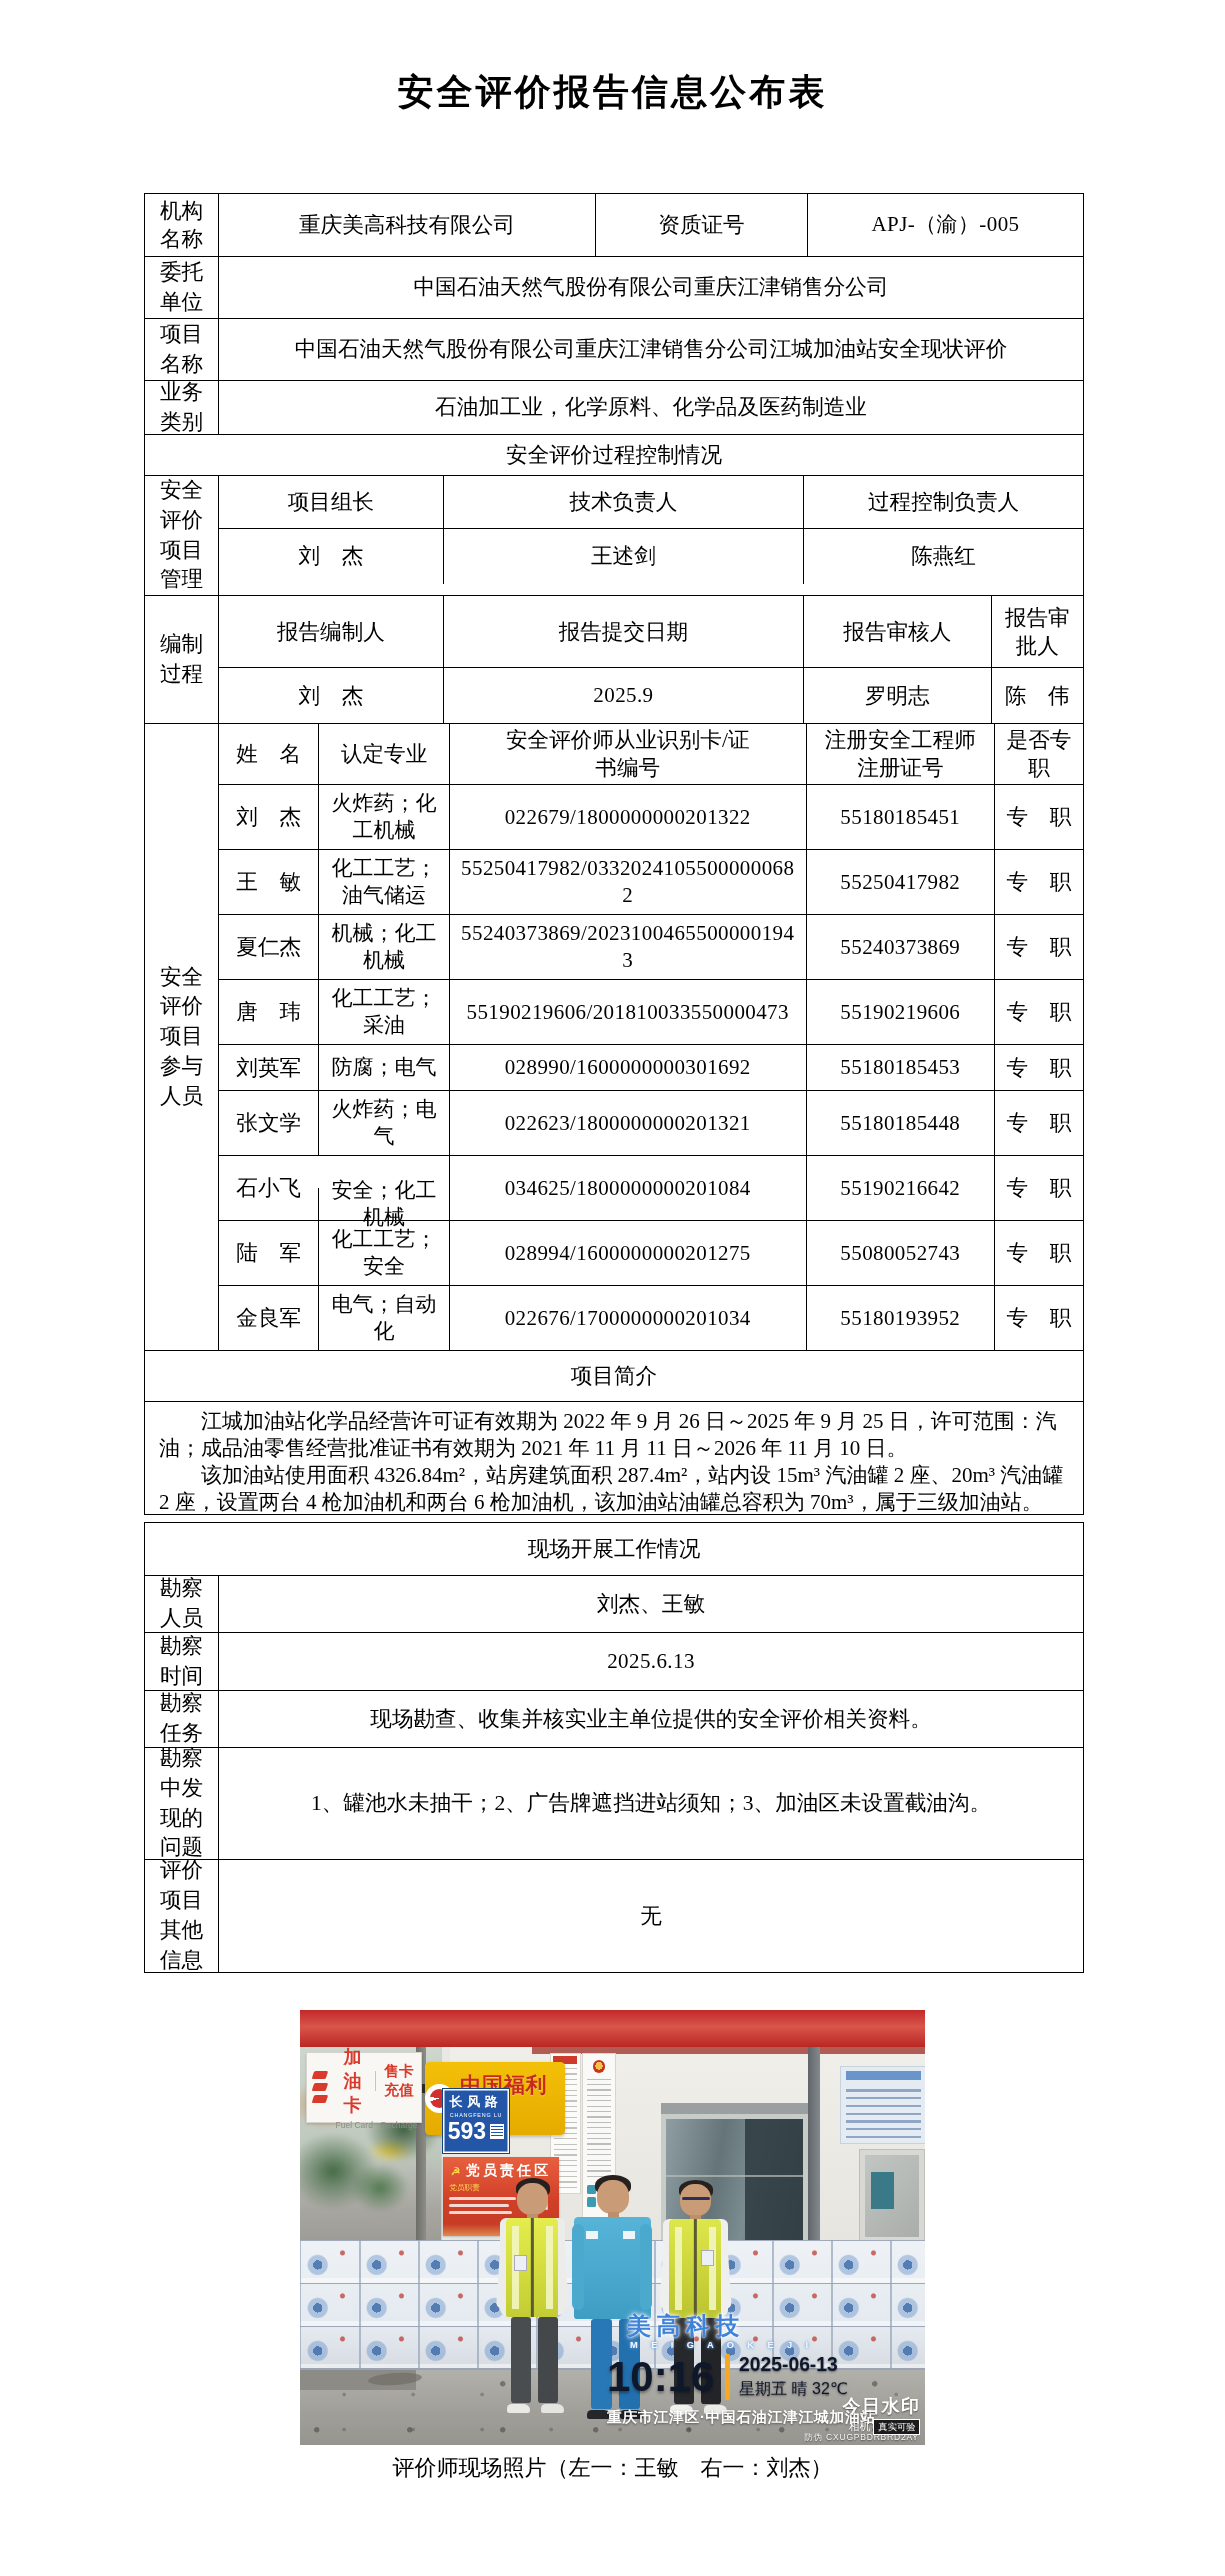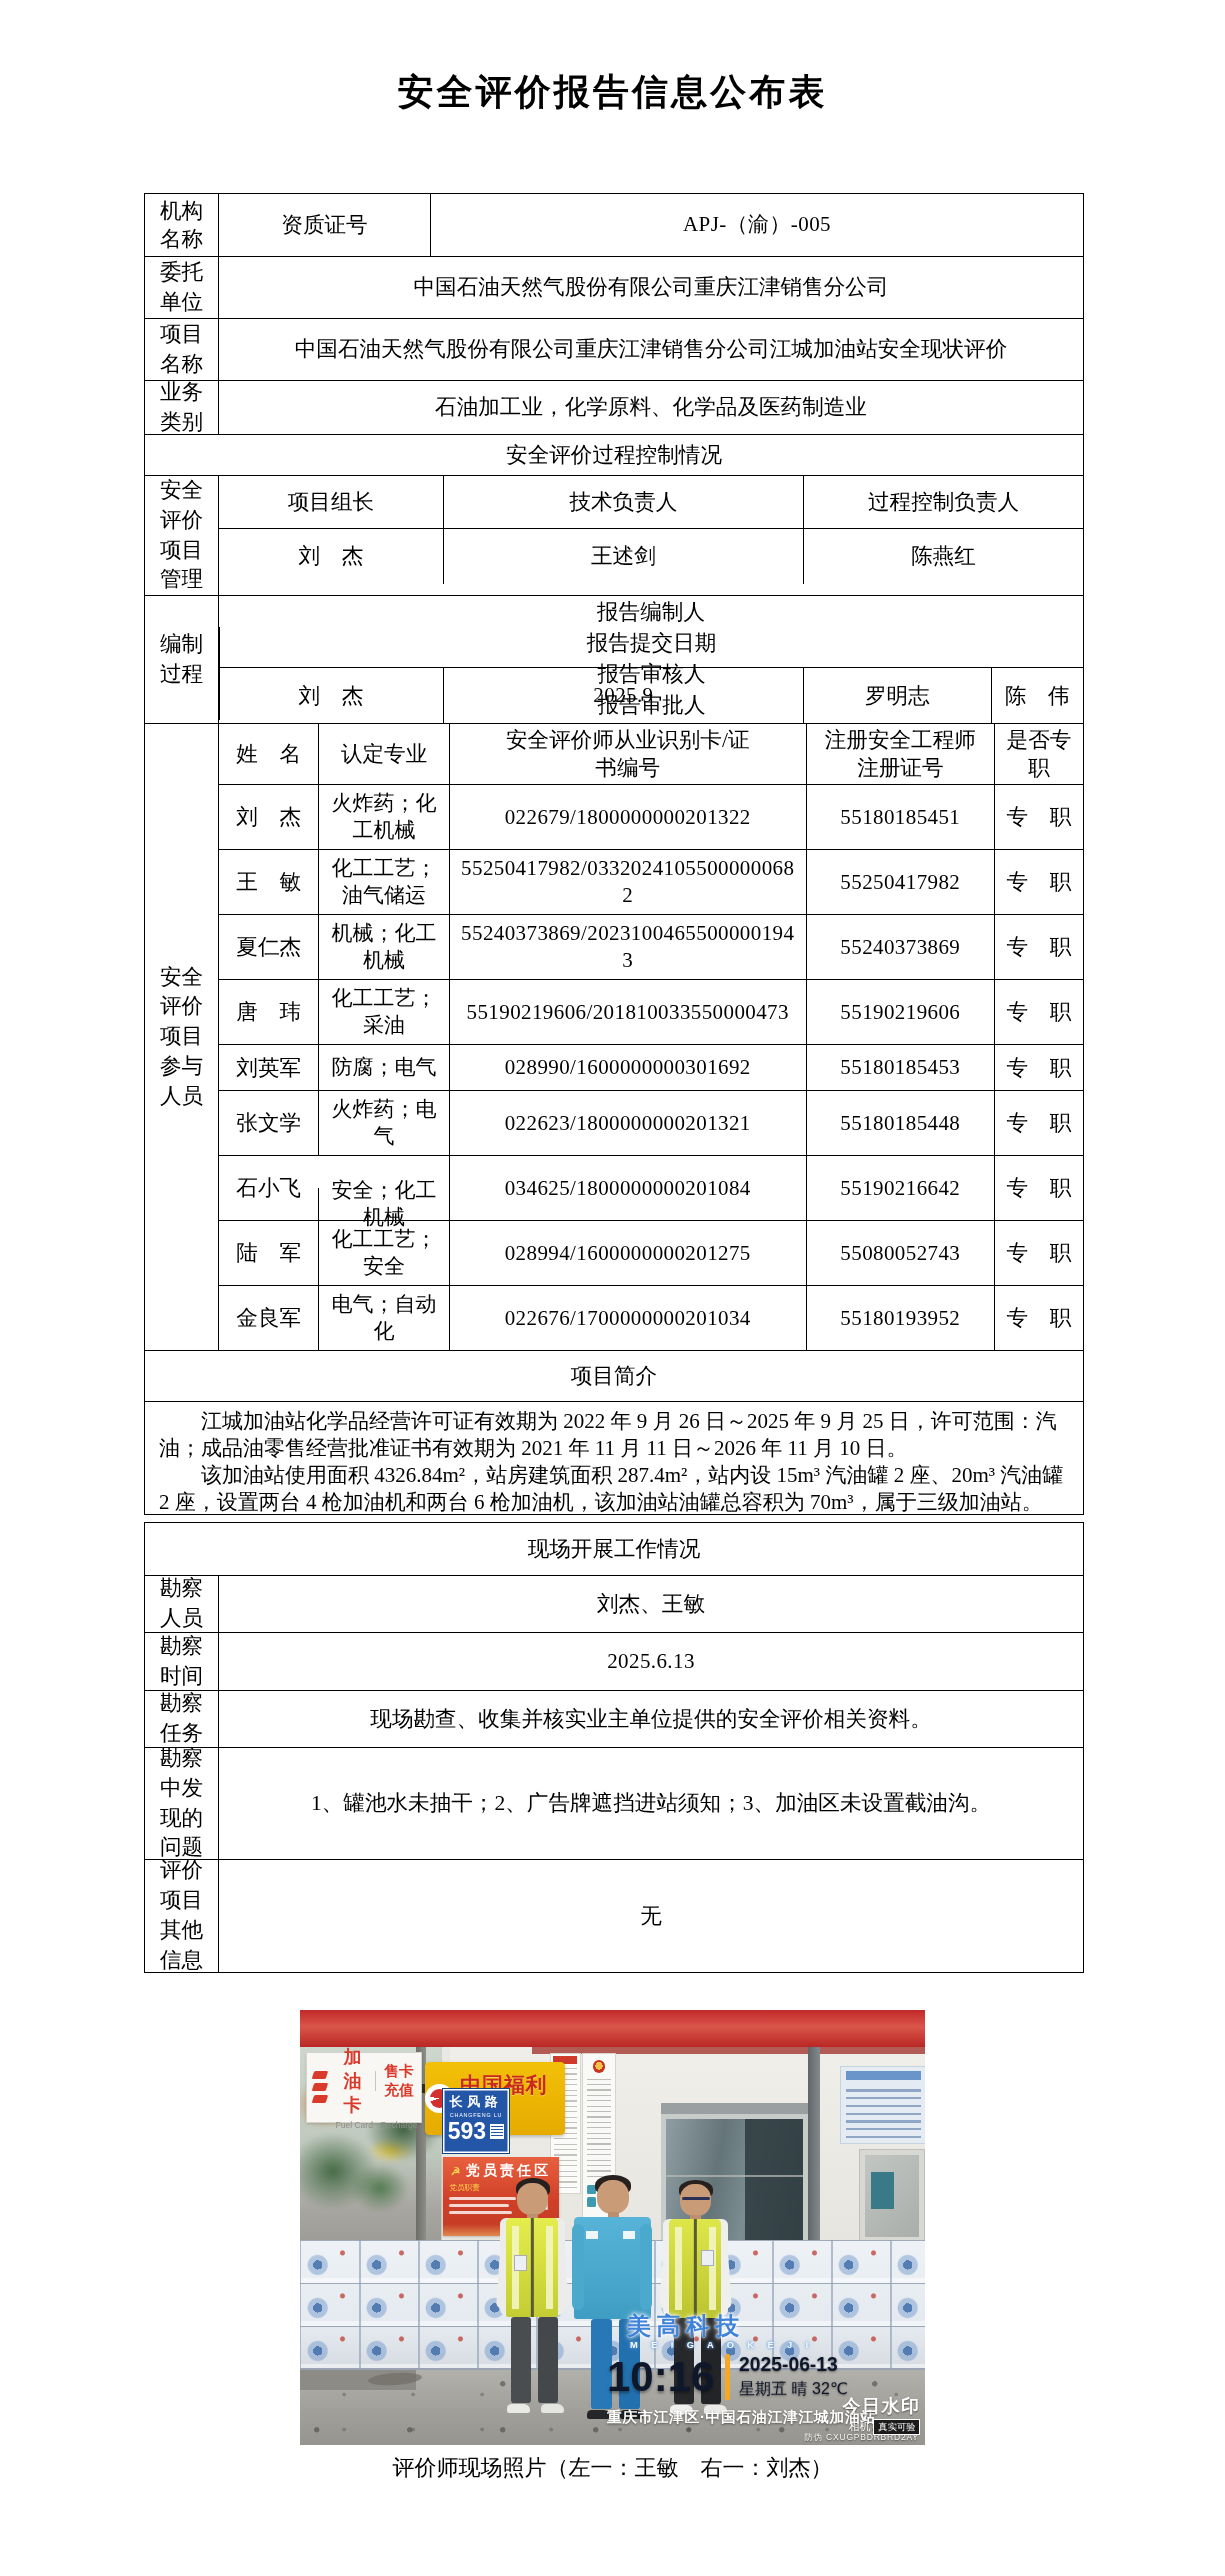--- a/index.html
+++ b/index.html
@@ -171,20 +171,21 @@
 <body>
 
 <h1 class="title">安全评价报告信息公布表</h1>
 
 <div class="tbl" style="top:193px;">
 
   <div class="row first" style="height:62px;">
     <div class="cell cfirst" style="flex:0 0 73px;">
         <span class="v" style="width:45px;">机构名称</span>
       </div>
+    <div class="cell" style="flex:0 0 377px;">重庆美高科技有限公司</div>
     <div class="cell" style="flex:0 0 212px;">资质证号</div>
     <div class="cell num" style="flex:1;">APJ-（渝）-005</div>
   </div>
 
   <div class="row" style="height:62px;">
     <div class="cell cfirst side" style="flex:0 0 73px;">
         <span class="v">委托单位</span>
       </div>
     <div class="cell" style="flex:1;">中国石油天然气股份有限公司重庆江津销售分公司</div>
   </div>
@@ -223,21 +224,21 @@
         <div class="cell" style="flex:1;">陈燕红</div>
       </div>
     </div>
   </div>
 
   <div class="group">
     <div class="side">
         <span class="v">编制过程</span>
       </div>
     <div class="inner">
-      <div class="row first" style="height:71px;flex-direction:column;">
+      <div class="row first" style="height:71px;">
         <div class="cell cfirst" style="flex:0 0 25.9%;">报告编制人</div>
         <div class="cell" style="flex:0 0 41.7%;">报告提交日期</div>
         <div class="cell" style="flex:0 0 21.7%;">报告审核人</div>
         <div class="cell" style="flex:1;">报告审批人</div>
       </div>
       <div class="row" style="height:56px;">
         <div class="cell cfirst" style="flex:0 0 25.9%;">刘　杰</div>
         <div class="cell num" style="flex:0 0 41.7%;">2025.9</div>
         <div class="cell" style="flex:0 0 21.7%;">罗明志</div>
         <div class="cell" style="flex:1;">陈　伟</div>

